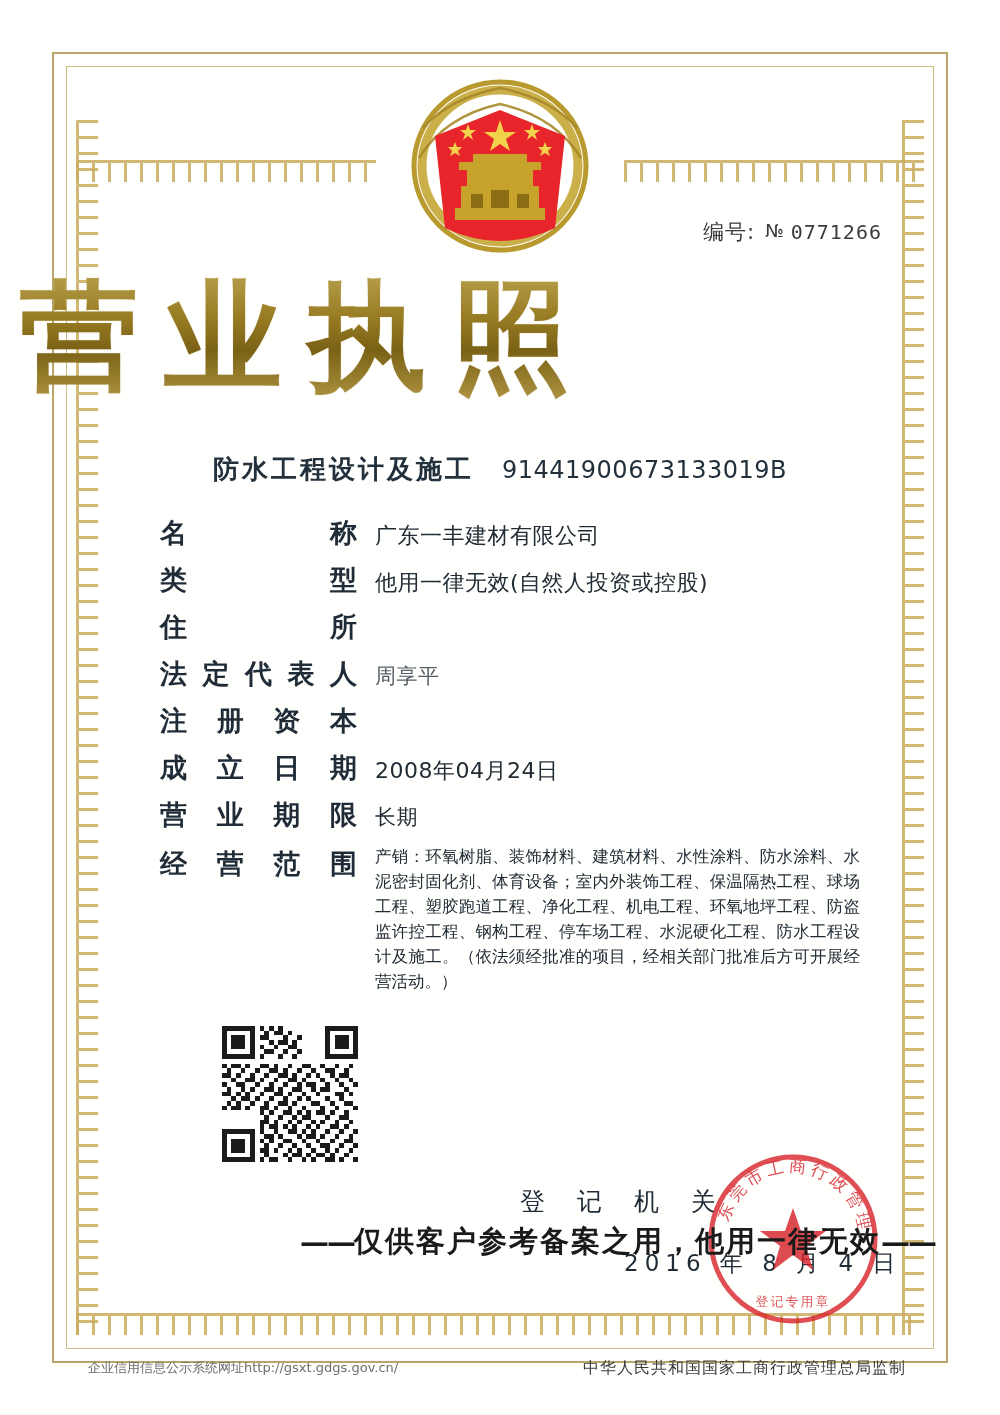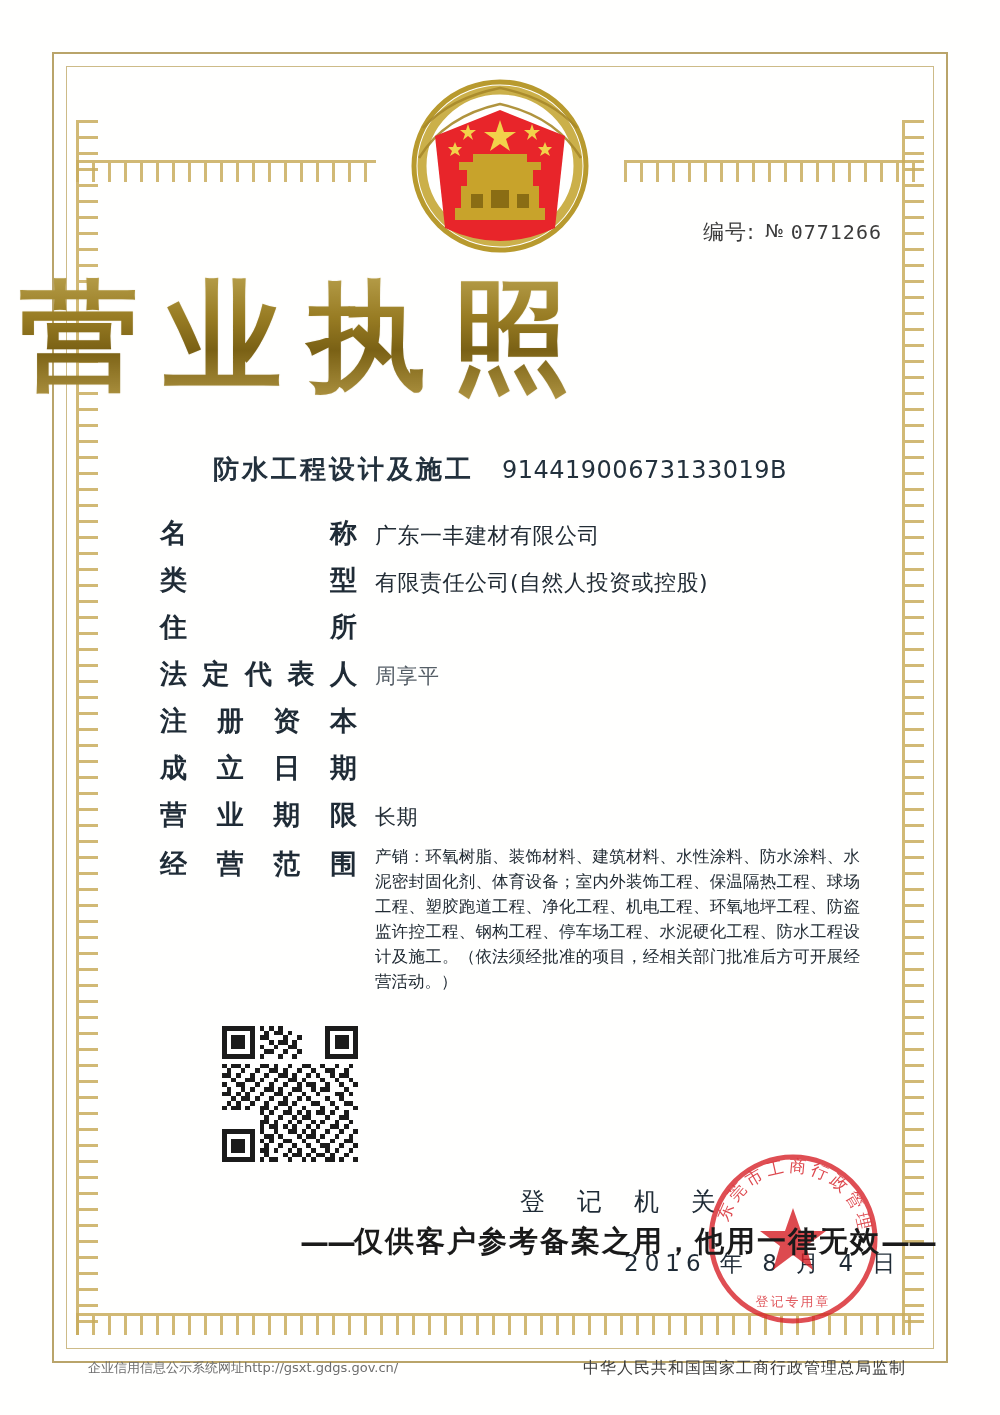--- a/index.html
+++ b/index.html
@@ -228,21 +228,21 @@
       <span>称</span>
     </div>
     <div class="value">广东一丰建材有限公司</div>
   </div>
 
   <div class="row">
     <div class="label">
       <span>类</span>
       <span>型</span>
     </div>
-    <div class="value">有限责任公司(自然人投资或控股)</div>
+    <div class="value">他用一律无效(自然人投资或控股)</div>
   </div>
 
   <div class="row">
     <div class="label">
       <span>住</span>
       <span>所</span>
     </div>
   </div>
 
   <div class="row">
@@ -265,20 +265,21 @@
     </div>
   </div>
 
   <div class="row">
     <div class="label">
       <span>成</span>
       <span>立</span>
       <span>日</span>
       <span>期</span>
     </div>
+    <div class="value">2008年04月24日</div>
   </div>
 
   <div class="row">
     <div class="label">
       <span>营</span>
       <span>业</span>
       <span>期</span>
       <span>限</span>
     </div>
     <div class="value thin">长期</div>

